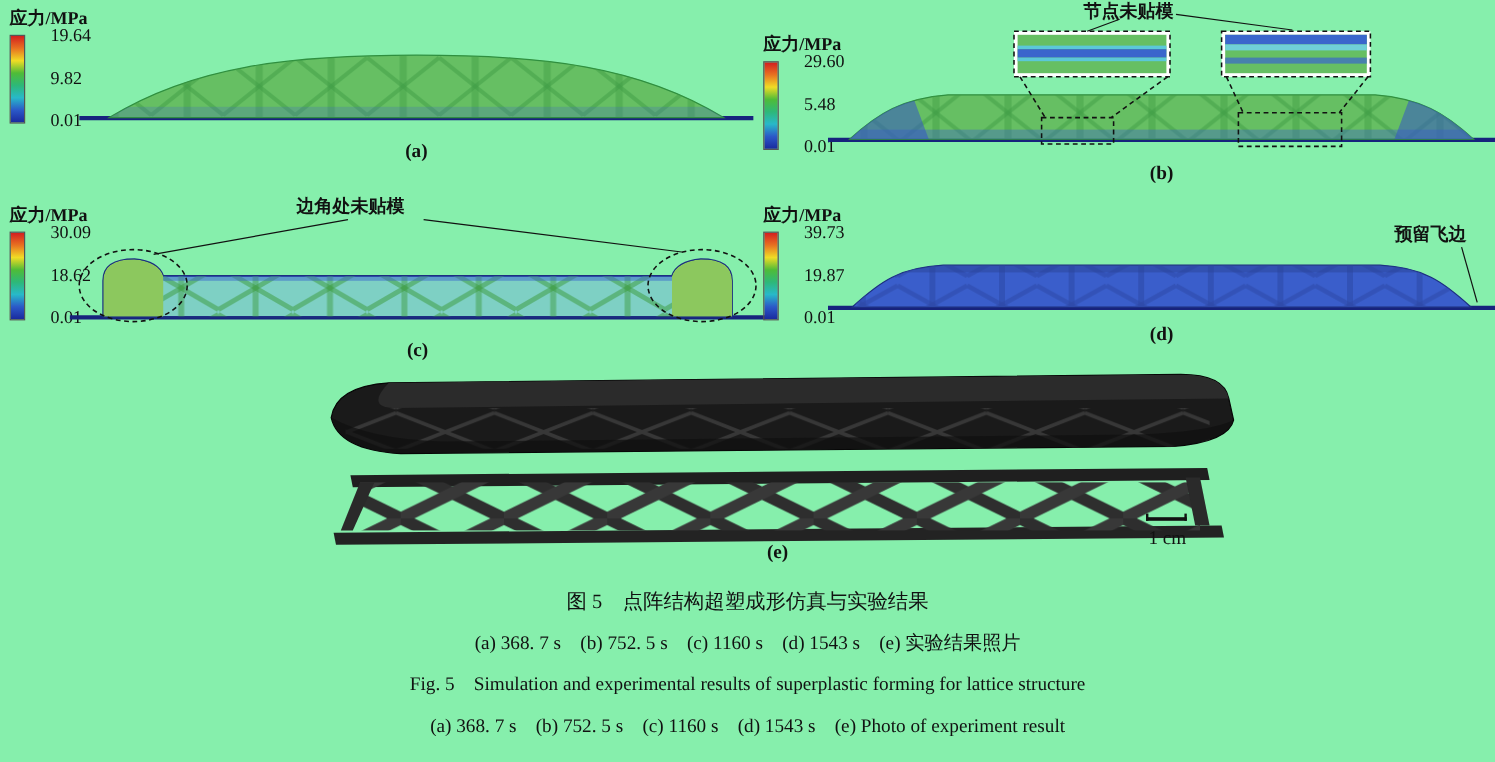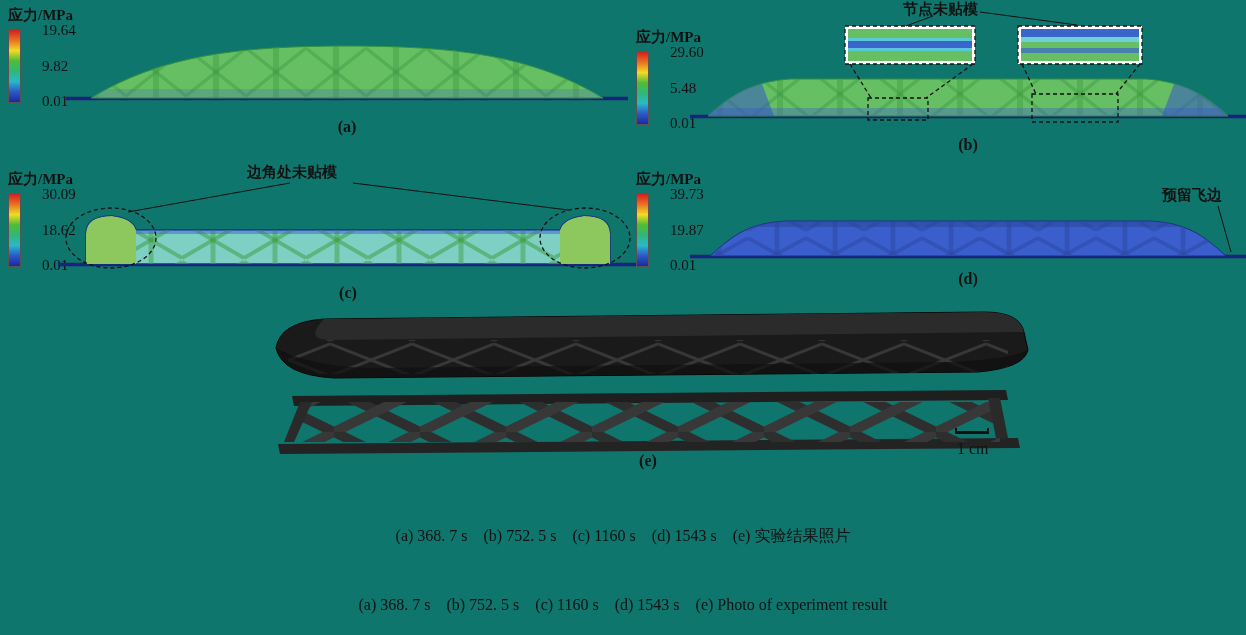--- a/index.html
+++ b/index.html
@@ -1,18 +1,18 @@
 <!DOCTYPE html>
 <html style="--sim_green: #66bf63; --sim_green_dark: #2f8f3f; --sim_cyan: #7ed0c4; --sim_blue: #3a5ecb; --sim_blue_dark: #1c2f80; --baseline_blue: #17237d; --corner_green: #8cc85e; --truss_green: #3f9e45; --truss_blue: #2c49a8;"><head>
 <meta charset="utf-8">
 <style>
   * { margin:0; padding:0; box-sizing:border-box; }
   html,body { background:#ffffff; }
   .page {
-    position:relative; width:1246px; height:635px; background:#0f766e;
+    position:relative; width:1246px; height:635px; background:#86efac;
     font-family:"Liberation Serif", serif; color:#111; overflow:hidden;
   }
   .abs { position:absolute; }
 
   
   .colorbar { position:absolute; }
   .cb-title { font-weight:bold; font-size:15px; white-space:nowrap; }
   .cb-row { display:flex; gap:21px; margin-top:4px; }
   .cb-bar { width:13px; height:74px; border:1px solid #555;
     background:linear-gradient(to bottom,#d31f1f,#e87121,#f0dc25,#4fbc37,#2db878,#28b9c9,#2b59c8,#1a2a9e); }
@@ -244,16 +244,18 @@
       <path d="M52,96 L64,96 L46,136 L36,136 Z" fill="#2a2a2a"></path>
       <path d="M740,92 L752,92 L760,132 L748,132 Z" fill="#2a2a2a"></path>
     </g>
   </svg>
 
   <div class="scalebar-label" style="left:957px; top:406px;margin-top:34px;">1 cm</div>
   <div class="scalebar" style="left:955px; top:428px;"></div>
 
   <div class="panel-label" style="left:626px; top:452px;">(e)</div>
 
+  <div class="cap cap-zh-title" style="top:490px;">图 5　点阵结构超塑成形仿真与实验结果</div>
   <div class="cap cap-sub" style="top:526px;">(a) 368. 7 s　(b) 752. 5 s　(c) 1160 s　(d) 1543 s　(e) 实验结果照片</div>
+  <div class="cap cap-sub" style="top:560px;">Fig. 5　Simulation and experimental results of superplastic forming for lattice structure</div>
   <div class="cap cap-sub" style="top:595px;">(a) 368. 7 s　(b) 752. 5 s　(c) 1160 s　(d) 1543 s　(e) Photo of experiment result</div>
 
 </div>
 
 </body></html>

